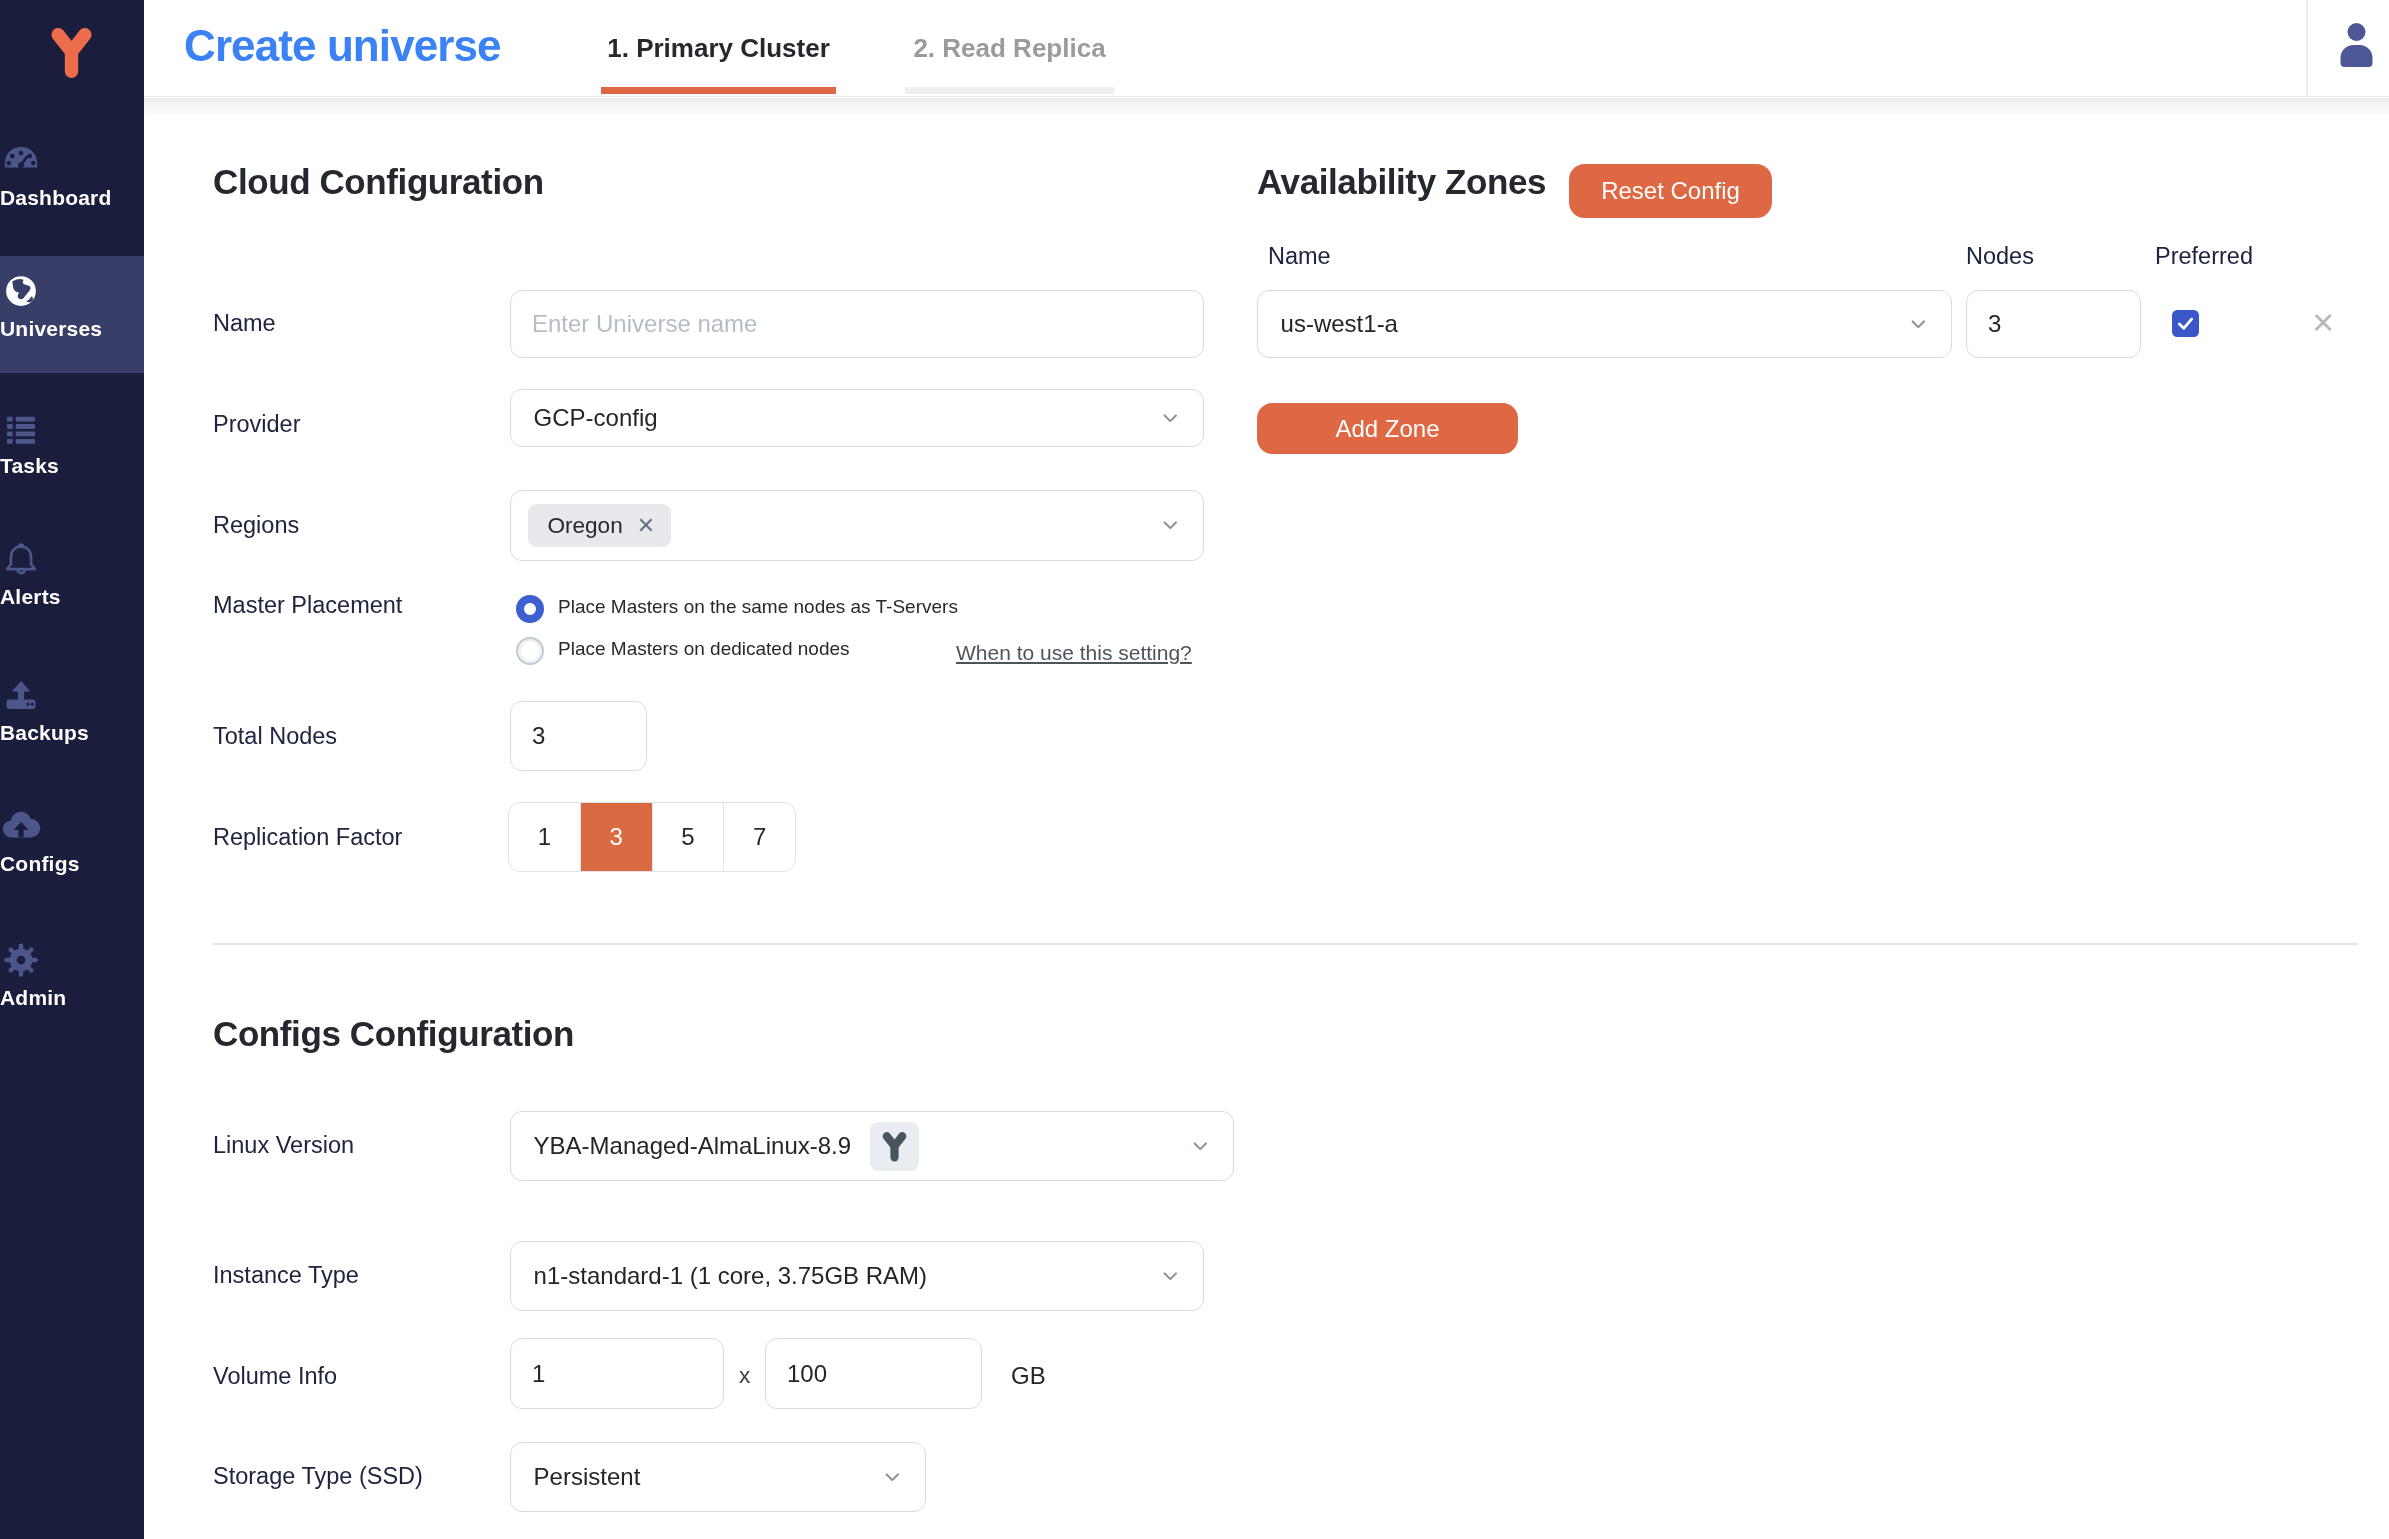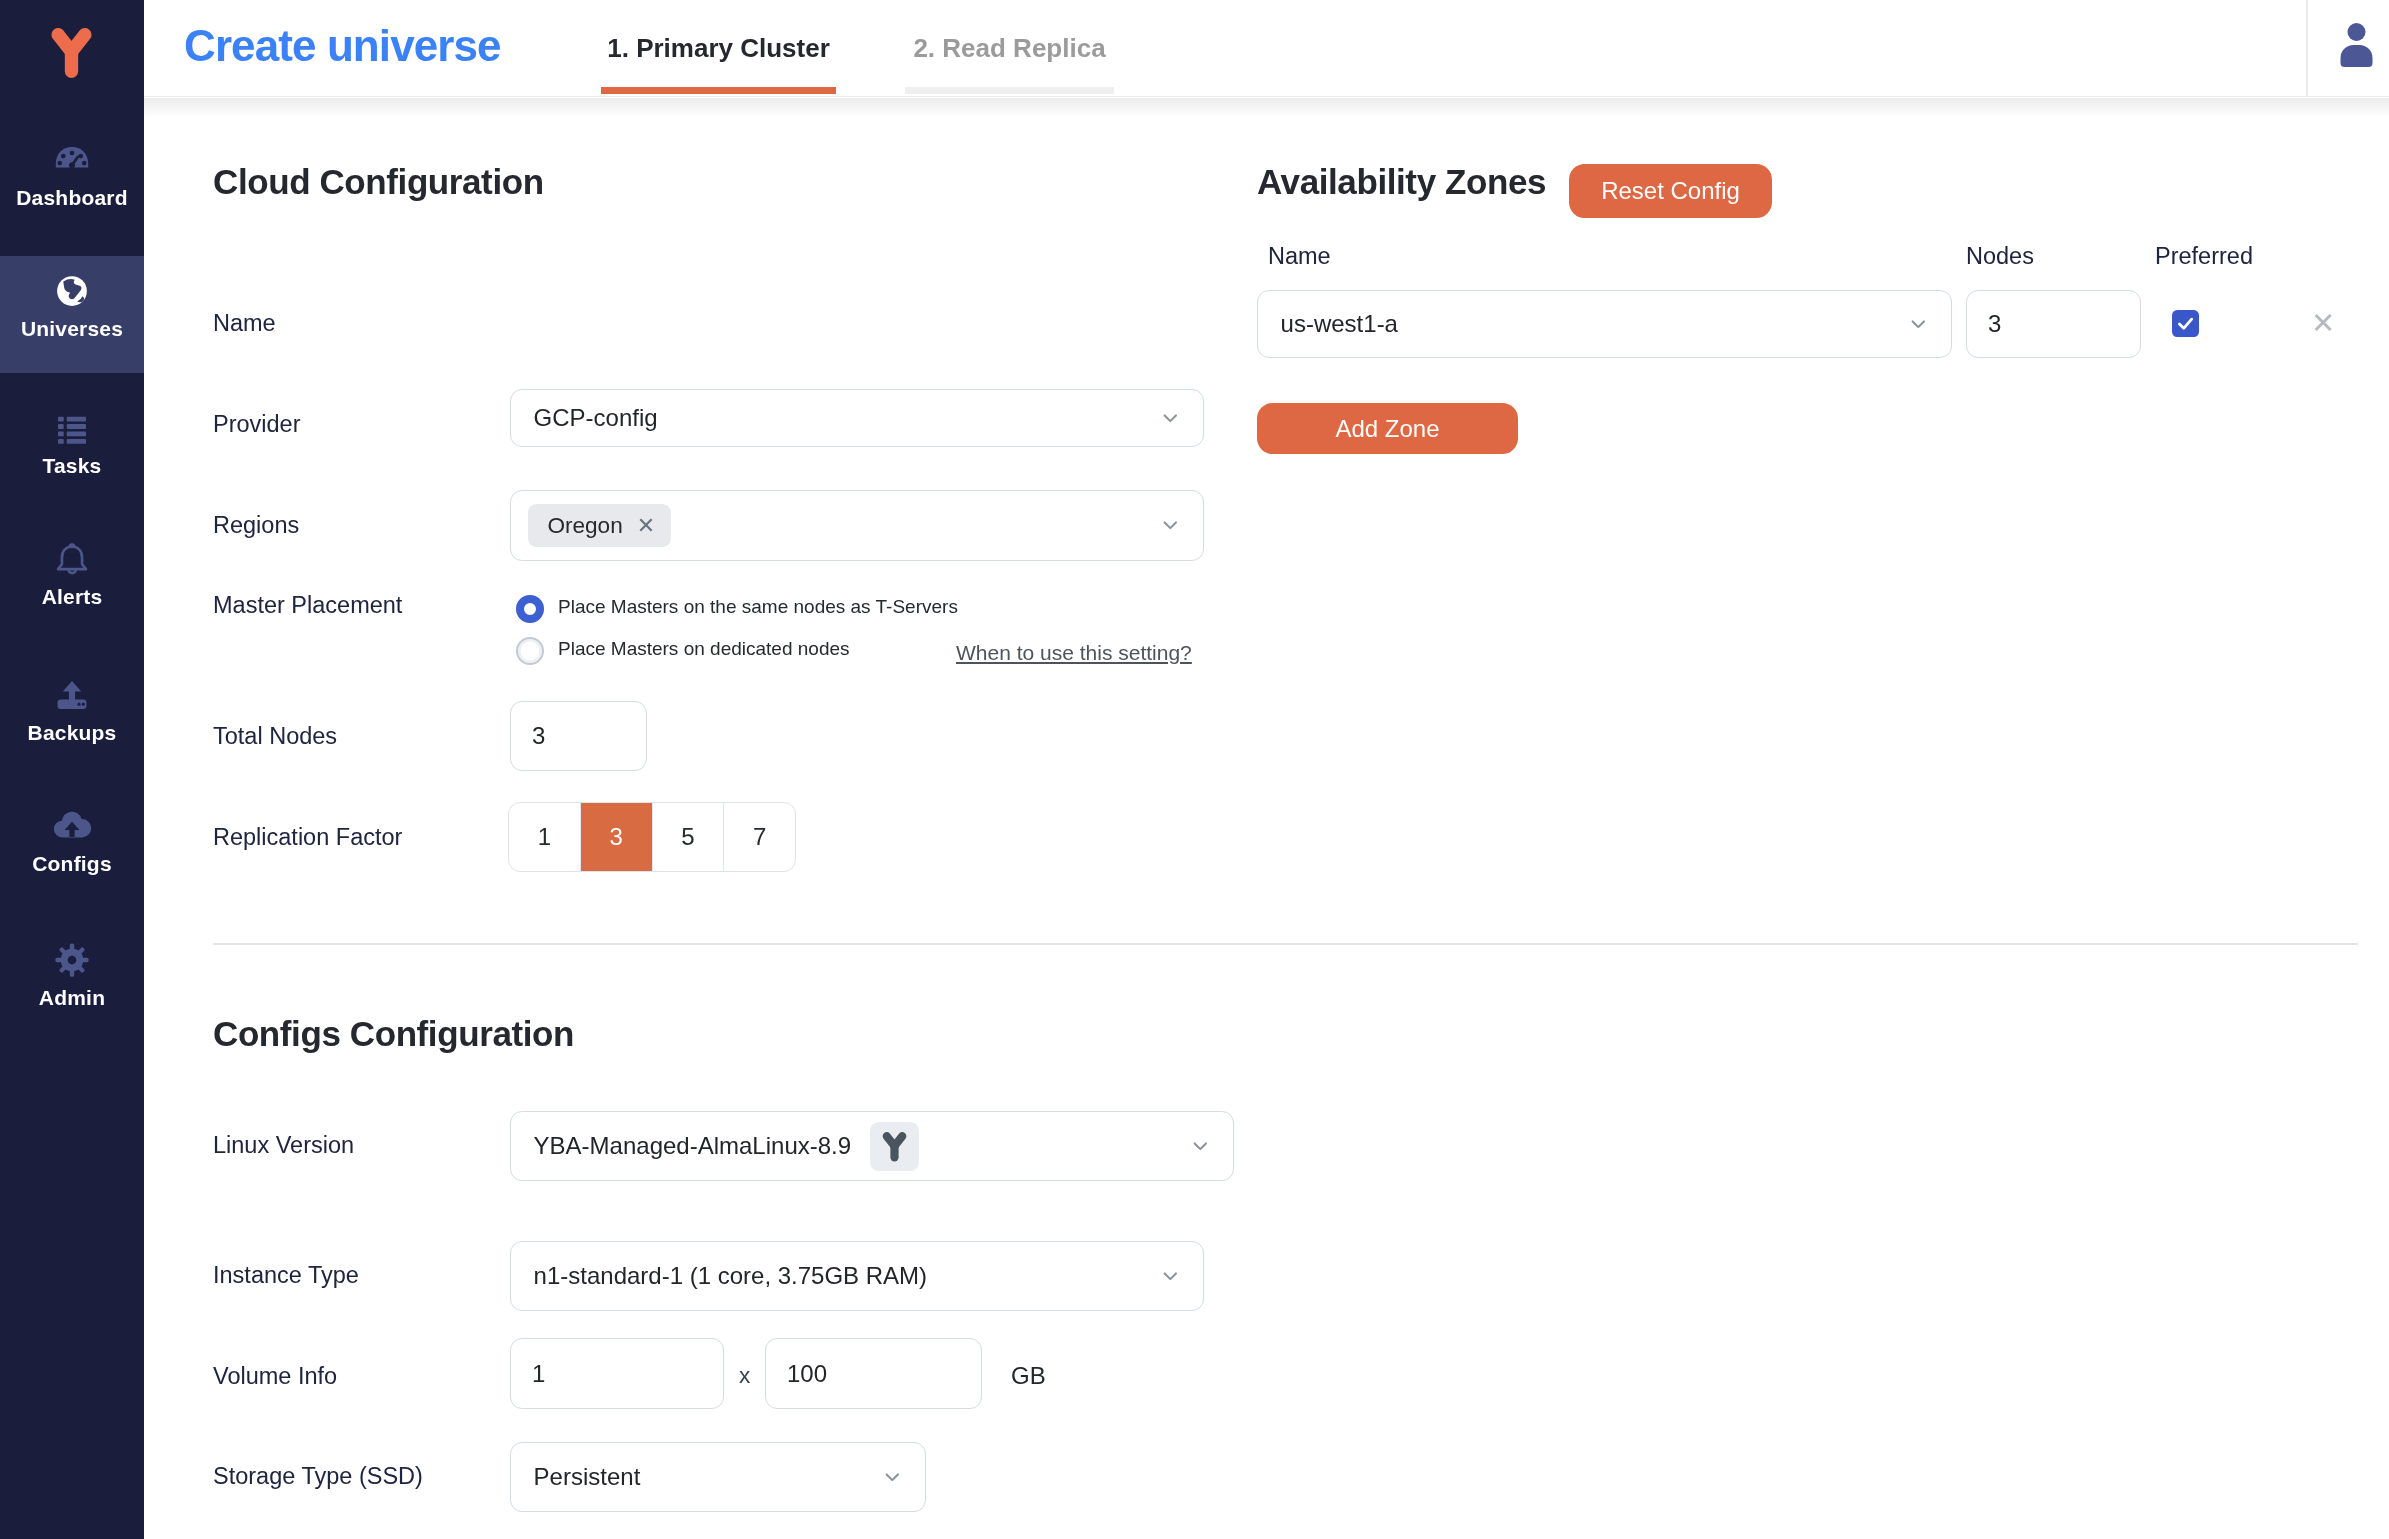--- a/index.html
+++ b/index.html
@@ -3,21 +3,21 @@
 <meta charset="utf-8">
 <style>
   * { margin:0; padding:0; box-sizing:border-box; }
   html,body { width:2389px; height:1539px; background:#ffffff;
     font-family:"Liberation Sans", sans-serif; overflow:hidden; }
   .stage { position:relative; width:2389px; height:1539px; background:#fff; }
 
   
   .sidebar { position:absolute; left:0; top:0; width:144px; height:1539px; background:#1a1e3c; z-index:5; }
   .yb-logo { position:absolute; left:43px; top:24px; width:57px; height:57px; cursor:pointer; }
-  .nav-item { position:absolute; left:0; width:144px; display:flex; flex-direction:column; align-items:center; cursor:pointer; }
+  .nav-item { position:absolute; left:0; width:144px; display:flex; flex-direction:column; align-items:flex-start; cursor:pointer; }
   .nav-item .nico { width:42px; height:42px; color:#4d568b; }
   .nav-item .nlabel { margin-top:5.2px; font-size:21px; font-weight:700; color:#ffffff; letter-spacing:0.2px; }
   .nav-active-bg { position:absolute; left:0; top:256px; width:144px; height:117px; background:#373e68; }
   .nav-item.active .nico { color:#ffffff; }
 
   
   .header { position:absolute; left:144px; top:0; width:2245px; height:97px; background:#fff; border-bottom:1.7px solid #ececec; z-index:4; }
   .page-title { position:absolute; left:40px; top:21px; font-size:44px; font-weight:800; color:#3b82f6; letter-spacing:-0.9px; }
   .tab { position:absolute; top:0; height:96px; display:flex; align-items:center; justify-content:center; font-size:26px; font-weight:700; cursor:pointer; }
   .tab-1 { left:457px; width:235px; color:#26282e; }
@@ -211,20 +211,23 @@
         <circle cx="24" cy="13" r="9"></circle>
         <path d="M8 44 v-5 a13 13 0 0 1 13 -13 h6 a13 13 0 0 1 13 13 v5 a4 4 0 0 1 -4 4 H12 a4 4 0 0 1 -4 -4 Z"></path>
       </svg>
     </div>
   </div>
   <div class="header-shadow"></div>
 
   <div class="section-heading" style="left:213px; top:162px;">Cloud Configuration</div>
 
   <div class="flabel" style="left:213px; top:310px;">Name</div>
+  <div class="ibox" style="left:510px; top:290px; width:694px; height:68px;">
+    <input placeholder="Enter Universe name" style="">
+  </div>
 
   <div class="flabel" style="left:213px; top:411px;">Provider</div>
   <div class="ibox" style="left:510px; top:389px; width:694px; height:58px;">
     <span class="sel-value">GCP-config</span>
     <span class="chev">
       <svg viewBox="0 0 24 24" width="22.6" height="22.6" fill="none" stroke="currentColor" stroke-width="2.2" stroke-linecap="round" stroke-linejoin="round">
           <polyline points="6,9 12,15 18,9"></polyline>
         </svg>
     </span>
   </div>

